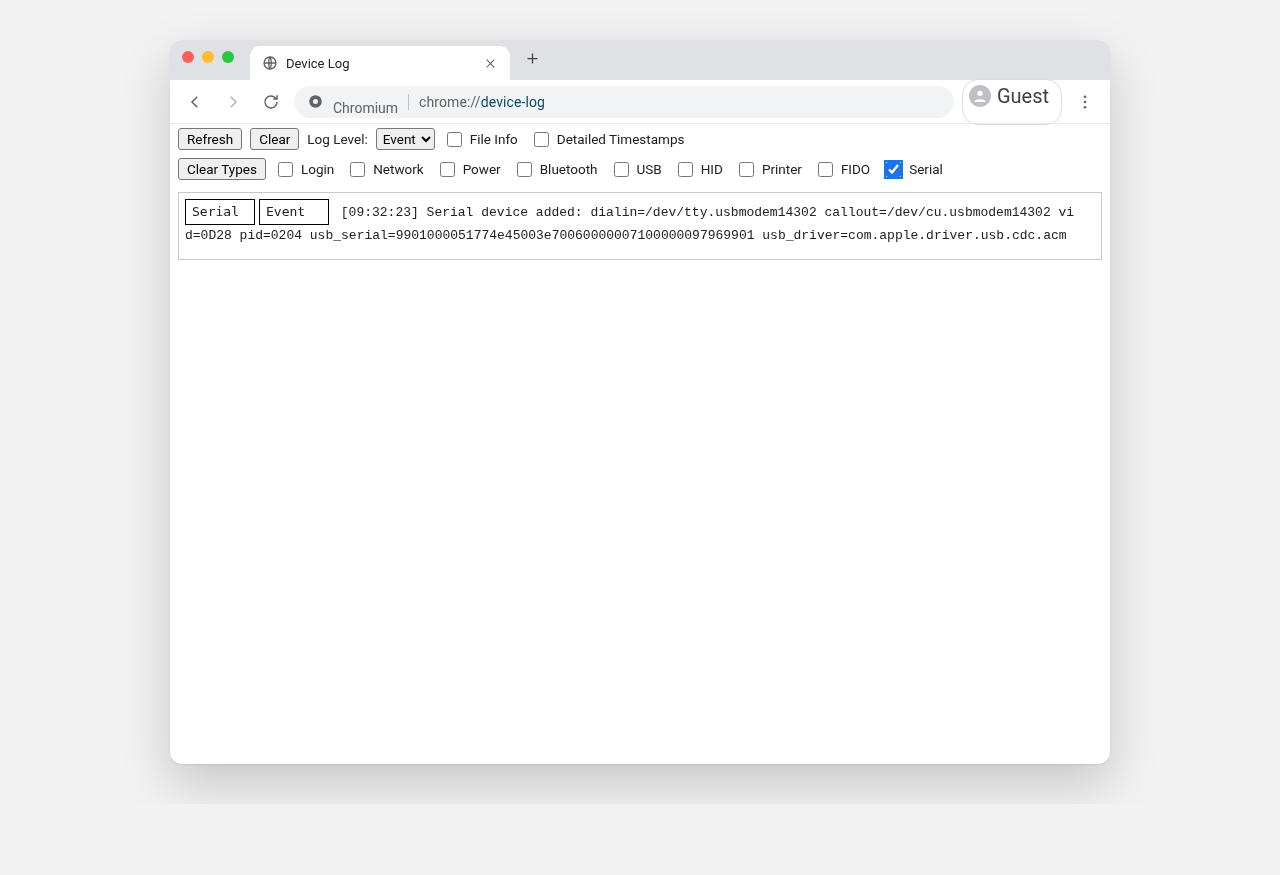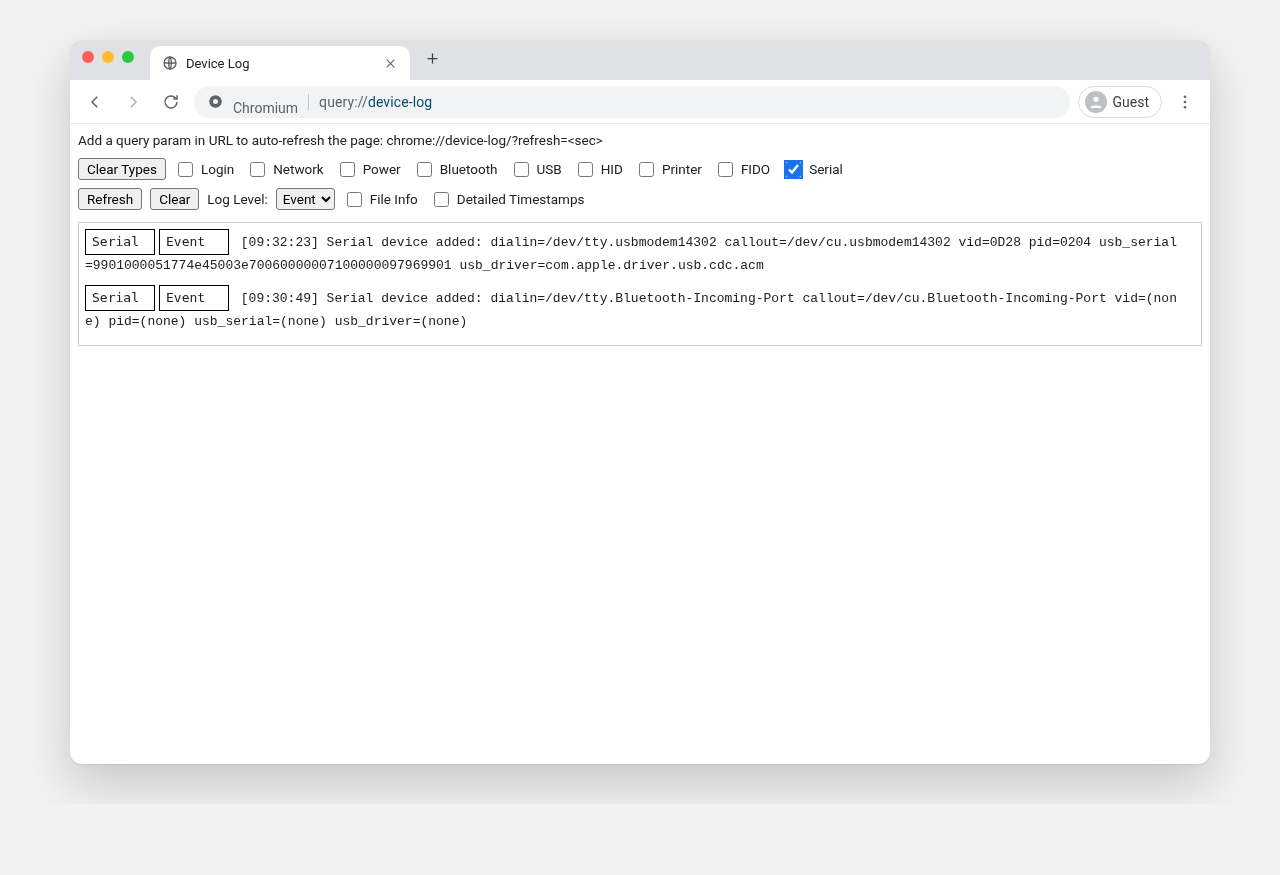--- a/index.html
+++ b/index.html
@@ -5,21 +5,21 @@
   * { box-sizing: border-box; }
   html, body { margin: 0; padding: 0; }
   body {
     background: #f2f2f2;
     font-family: -apple-system, BlinkMacSystemFont, "Segoe UI", Roboto, Arial, sans-serif;
     font-size: 13px;
     color: #202124;
     padding: 40px;
   }
   .window {
-    width: 1140px;
+    width: 940px;
     margin: 0 auto;
     background: #fff;
     border-radius: 12px;
     box-shadow: 0 20px 50px rgba(0,0,0,0.18), 0 1px 2px rgba(0,0,0,0.08);
     overflow: hidden;
   }
 
   
   .titlebar {
     height: 40px;
@@ -97,24 +97,24 @@
   }
   .omni-origin { color:#5f6368;margin-top:12px; }
   .omni-divider { width:1px; height:16px; background:#c0c2c4; }
   .omni-url { color:#5f6368; letter-spacing: .1px; }
   .omni-url .bold { color:#0c4a6e; }
 
   .profile {
     display:flex;
     align-items:center;
     gap:6px;
-    padding: 4px 12px 4px 6px;
+    padding: 4px 12px 16px 6px;
     border:1px solid #dadce0;
     border-radius: 16px;
-    font-size: 14px;
+    font-size: 20px;
     color:#3c4043;
   }
   .avatar { width:22px; height:22px; border-radius:50%; background:#bdc1c6; display:flex; align-items:center; justify-content:center; }
   .avatar svg { width:16px; height:16px; fill:#fff; }
 
   
   .page {
     padding: 2px 0 8px 0;
     font-size: 13.5px;
     min-height: 640px;
@@ -239,21 +239,21 @@
     <div class="omnibox">
       <span style="display:flex">
         <svg viewBox="0 0 24 24" width="15" height="15" fill="#5f6368">
             <circle cx="12" cy="12" r="10"></circle>
             <circle cx="12" cy="12" r="4" fill="#f1f3f4"></circle>
           </svg>
       </span>
       <span class="omni-origin">Chromium</span>
       <span class="omni-divider"></span>
       <span class="omni-url">
-        <span>query://</span><span class="bold">device-log</span><span></span>
+        <span>chrome://</span><span class="bold">device-log</span><span></span>
       </span>
     </div>
 
     <div class="profile">
       <span class="avatar">
         <svg viewBox="0 0 24 24">
             <circle cx="12" cy="8" r="4"></circle>
             <path d="M4 20c0-4 16-4 16 0v1H4z"></path>
           </svg>
       </span>
@@ -264,80 +264,78 @@
       <svg viewBox="0 0 24 24" fill="currentColor">
           <circle cx="12" cy="5" r="1.8"></circle>
           <circle cx="12" cy="12" r="1.8"></circle>
           <circle cx="12" cy="19" r="1.8"></circle>
         </svg>
     </div>
   </div>
 
   <div class="page">
 
-    <div class="hint">Add a query param in URL to auto-refresh the page: chrome://device-log/?refresh=&lt;sec&gt;</div>
-
-    <div class="controls-row" id="types-row">
-      <button class="native">Clear Types</button>
-
-    <label class="chk">
-          <input type="checkbox" style="">
-          <span>Login</span>
-        </label>
-        <label class="chk">
-          <input type="checkbox" style="">
-          <span>Network</span>
-        </label>
-        <label class="chk">
-          <input type="checkbox" style="">
-          <span>Power</span>
-        </label>
-        <label class="chk">
-          <input type="checkbox" style="">
-          <span>Bluetooth</span>
-        </label>
-        <label class="chk">
-          <input type="checkbox" style="">
-          <span>USB</span>
-        </label>
-        <label class="chk">
-          <input type="checkbox" style="">
-          <span>HID</span>
-        </label>
-        <label class="chk">
-          <input type="checkbox" style="">
-          <span>Printer</span>
-        </label>
-        <label class="chk">
-          <input type="checkbox" style="">
-          <span>FIDO</span>
-        </label>
-        <label class="chk hi">
-          <input type="checkbox" checked="" style="">
-          <span>Serial</span>
-        </label>
-      </div>
 
     <div class="controls-row">
       <button class="native">Refresh</button>
       <button class="native">Clear</button>
       <span>Log Level:</span>
       <select class="native">
         <option>Event</option>
       </select>
       <label class="chk">
         <input type="checkbox" style="">
         <span>File Info</span>
       </label>
       <label class="chk">
         <input type="checkbox" style="">
         <span>Detailed Timestamps</span>
       </label>
     </div>
 
+    <div class="controls-row" id="types-row">
+      <button class="native">Clear Types</button>
+
+    <label class="chk">
+          <input type="checkbox" style="">
+          <span>Login</span>
+        </label>
+        <label class="chk">
+          <input type="checkbox" style="">
+          <span>Network</span>
+        </label>
+        <label class="chk">
+          <input type="checkbox" style="">
+          <span>Power</span>
+        </label>
+        <label class="chk">
+          <input type="checkbox" style="">
+          <span>Bluetooth</span>
+        </label>
+        <label class="chk">
+          <input type="checkbox" style="">
+          <span>USB</span>
+        </label>
+        <label class="chk">
+          <input type="checkbox" style="">
+          <span>HID</span>
+        </label>
+        <label class="chk">
+          <input type="checkbox" style="">
+          <span>Printer</span>
+        </label>
+        <label class="chk">
+          <input type="checkbox" style="">
+          <span>FIDO</span>
+        </label>
+        <label class="chk hi">
+          <input type="checkbox" checked="" style="">
+          <span>Serial</span>
+        </label>
+      </div>
+
     <div class="log-area" id="log-area">
 
     <div class="log-entry"><span class="tag">Serial</span><span class="tag">Event</span><span> [09:32:23] Serial device added: dialin=/dev/tty.usbmodem14302 callout=/dev/cu.usbmodem14302 vid=0D28 pid=0204 usb_serial=9901000051774e45003e70060000007100000097969901 usb_driver=com.apple.driver.usb.cdc.acm</span></div>
-        <div class="log-entry"><span class="tag">Serial</span><span class="tag">Event</span><span> [09:30:49] Serial device added: dialin=/dev/tty.Bluetooth-Incoming-Port callout=/dev/cu.Bluetooth-Incoming-Port vid=(none) pid=(none) usb_serial=(none) usb_driver=(none)</span></div>
       </div>
 
   </div>
 </div>
 
 </body></html>

